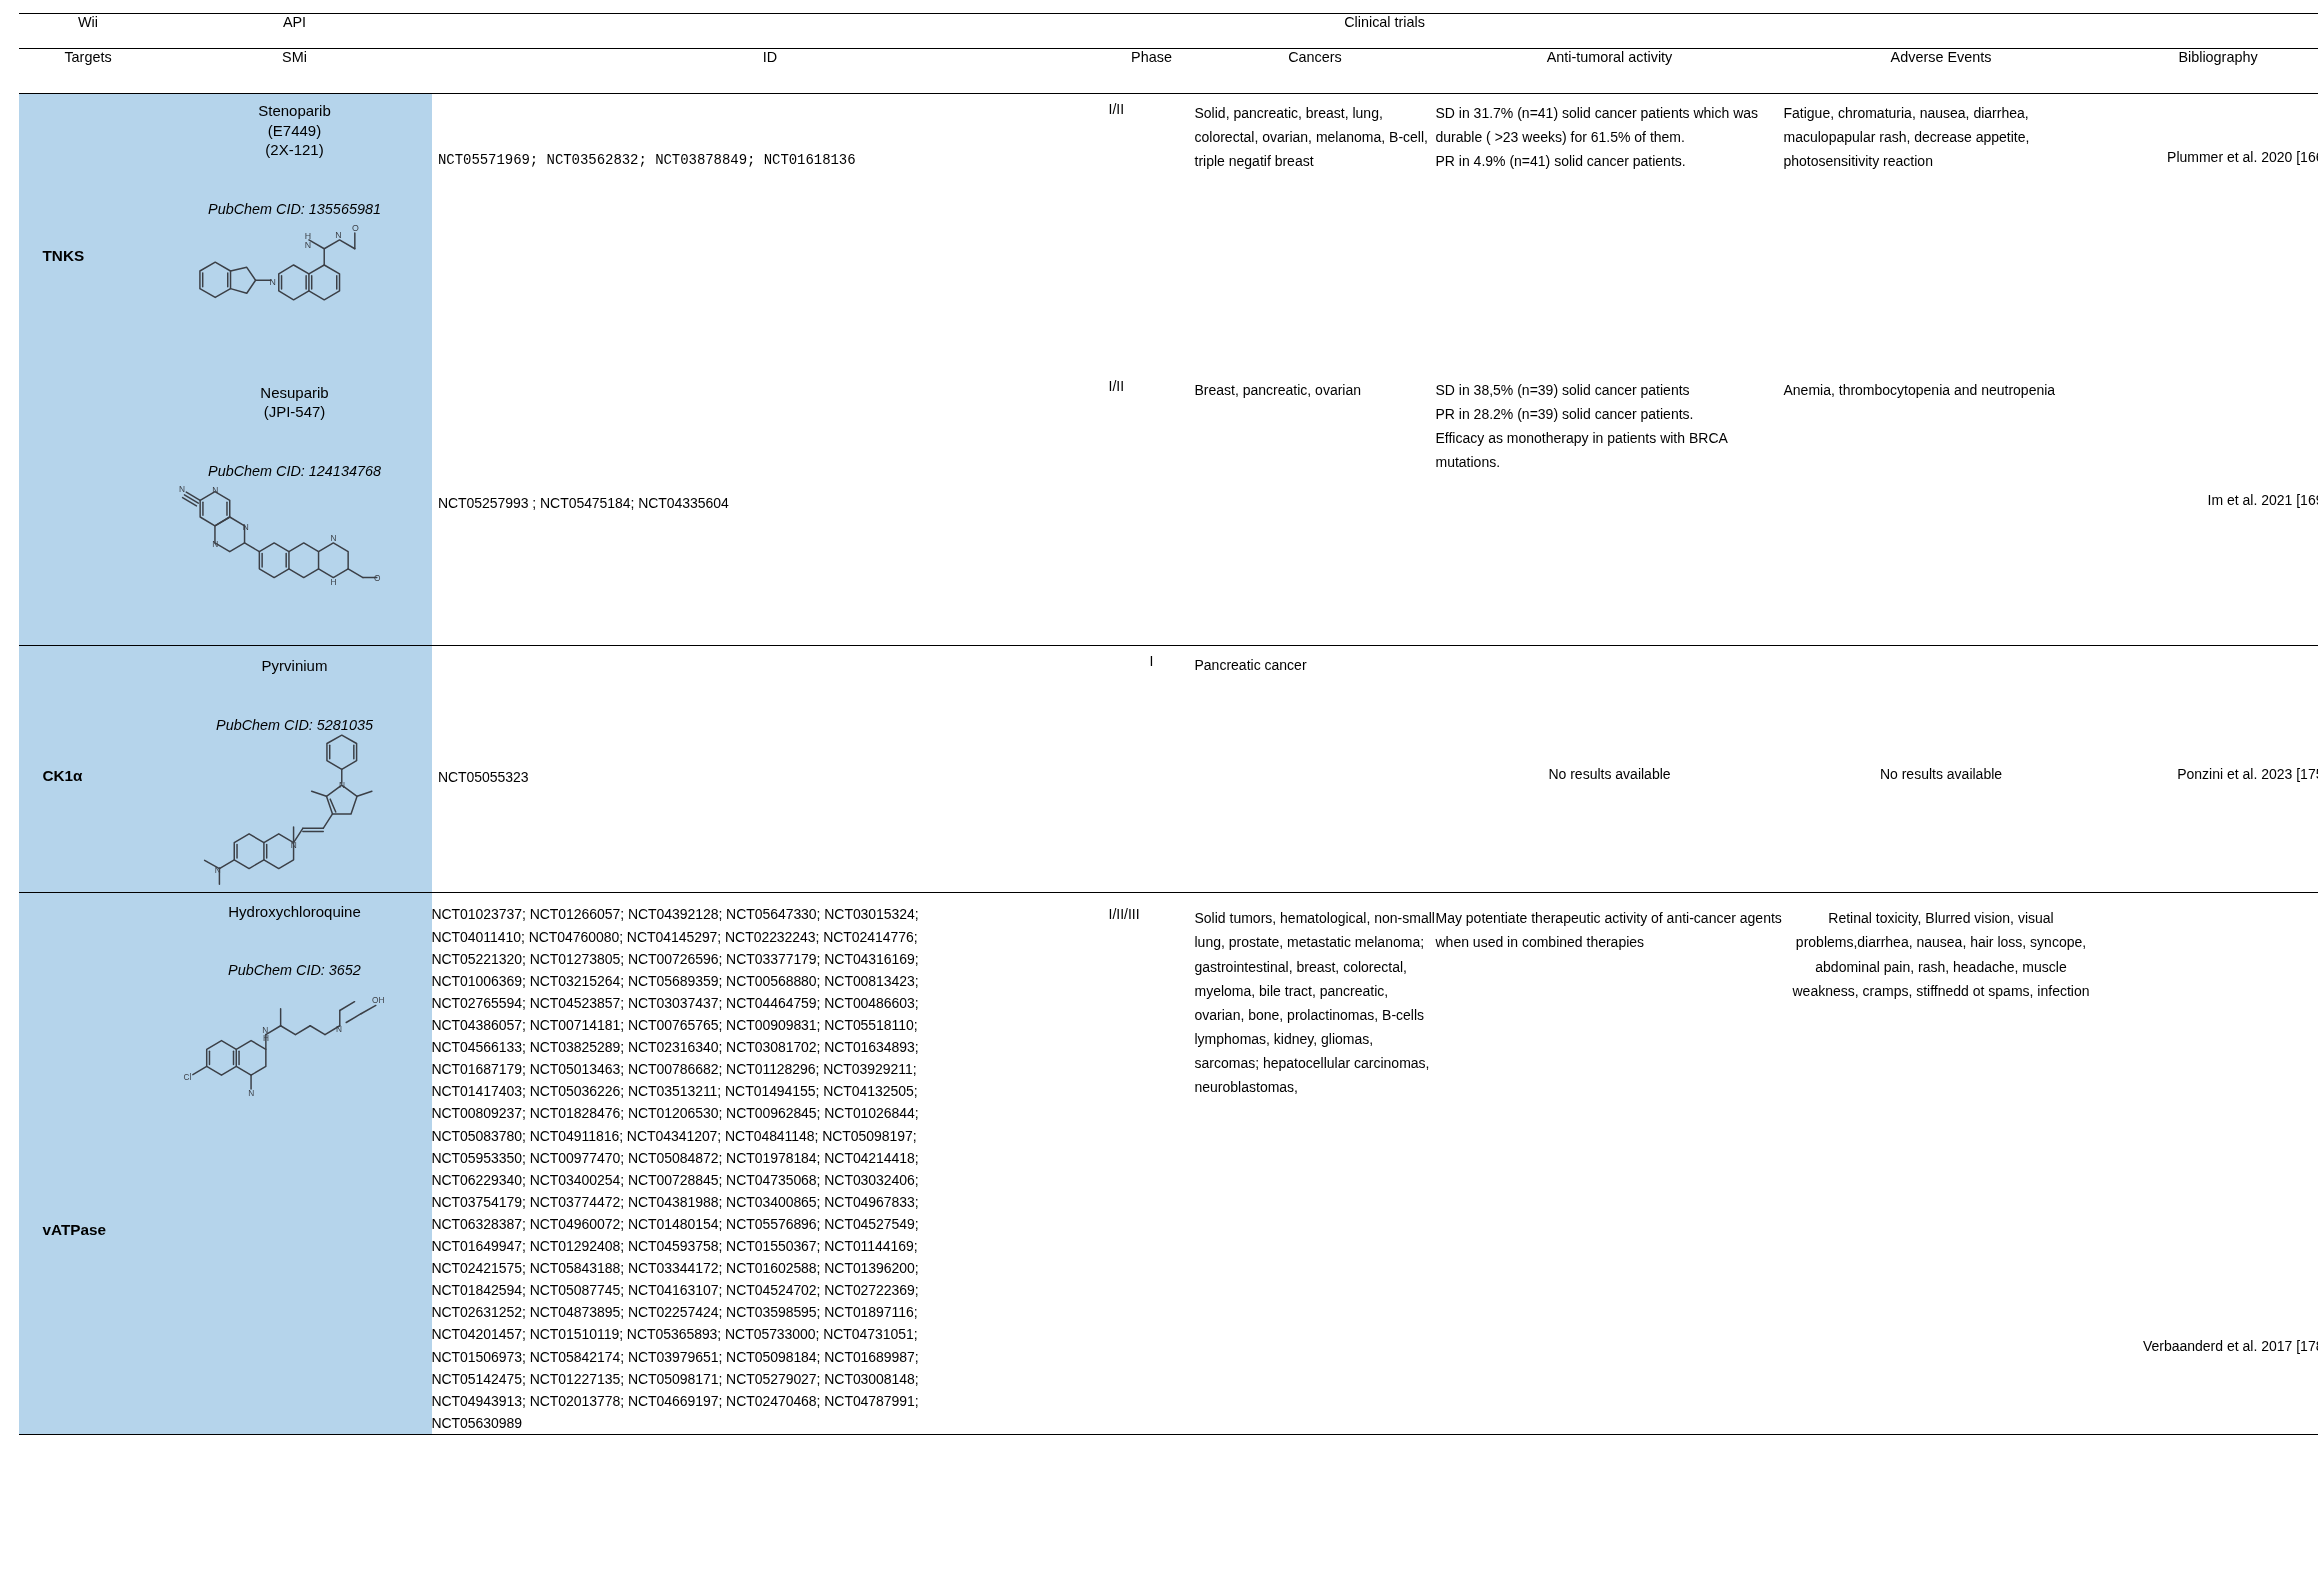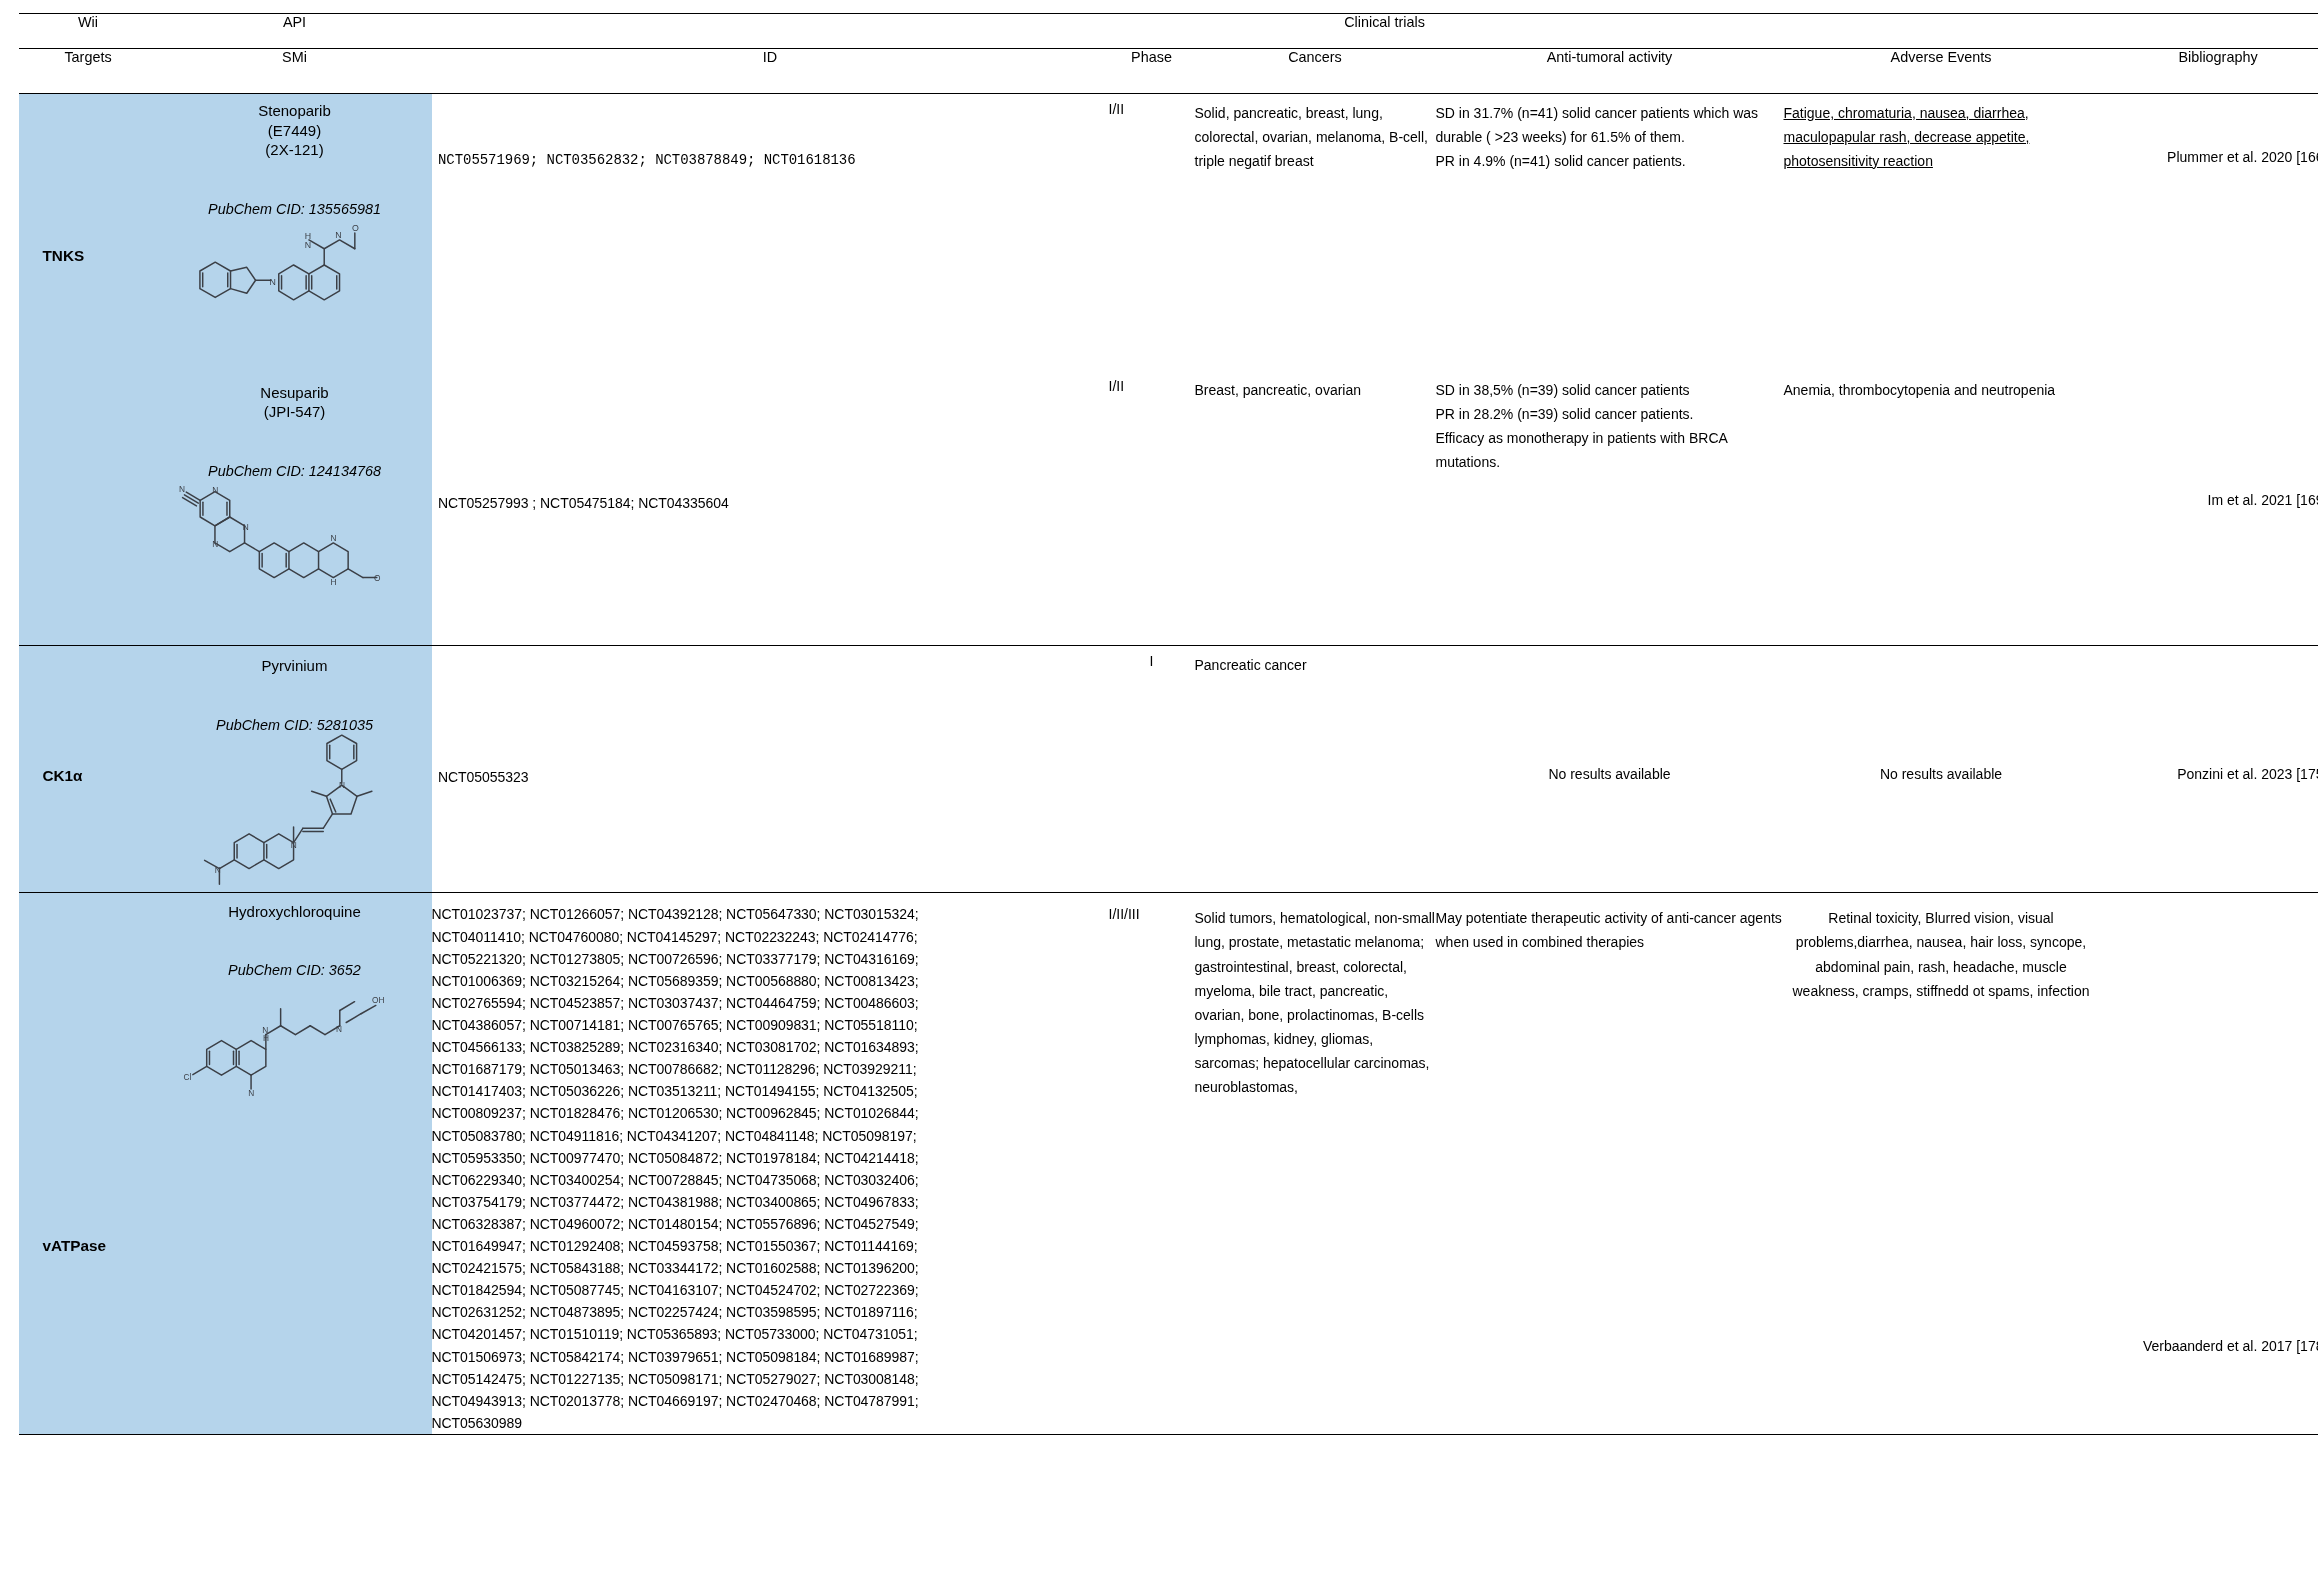--- a/index.html
+++ b/index.html
@@ -158,21 +158,21 @@
       <div style="position:absolute;top:55px;left:6.5px;font-family:Liberation Mono, monospace;">NCT05571969; NCT03562832; NCT03878849; NCT01618136</div>
     </td>
 
     <td class="phase-cell" style="border-top:1.9px solid #000;padding-top:6.5px;">I/II</td>
 
     <td class="txt cancer-cell" style="border-top:1.9px solid #000;padding-top:6.5px;">Solid,  pancreatic, breast, lung, colorectal, ovarian, melanoma, B-cell, triple negatif breast</td>
 
     <td class="txt anti-cell" style="border-top:1.9px solid #000;padding-top:6.5px;white-space:pre-line;">SD in 31.7% (n=41) solid cancer patients which was durable ( &gt;23 weeks) for 61.5% of them.
 PR  in 4.9% (n=41) solid cancer patients.</td>
 
-    <td class="txt adv-cell adv-left" style="border-top:1.9px solid #000;padding-top:6.5px;text-decoration:underline;">Fatigue, chromaturia, nausea, diarrhea, maculopapular rash, decrease appetite, photosensitivity reaction</td>
+    <td class="txt adv-cell adv-left" style="border-top:1.9px solid #000;padding-top:6.5px;">Fatigue, chromaturia, nausea, diarrhea, maculopapular rash, decrease appetite, photosensitivity reaction</td>
 
     <td class="bib-cell" style="border-top:1.9px solid #000;position:relative;">
       <div style="position:absolute;top:55px;right:10.2px;white-space:nowrap;">Plummer et al. 2020 [166]</div>
     </td>
   </tr>
 
   <tr>
     <td class="blue smi-cell" style="height:274px;">
       <div style="height:11px"></div>
       <div class="smi-name">Nesuparib</div>
@@ -299,21 +299,21 @@
       <div class="nores" style="position:absolute;top:120px;left:0;right:0;">No results available</div>
     </td>
 
     <td class="bib-cell" style="position:relative;">
       <div style="position:absolute;top:120px;right:10.2px;white-space:nowrap;">Ponzini et al. 2023 [175]</div>
     </td>
   </tr>
 
   <tr class="rowsep bottomline">
     <td class="blue" style="position:relative;">
-      <div style="position:absolute;left:24px;top:344px;" class="target-label">vATPase</div>
+      <div style="position:absolute;left:24px;top:328px;" class="target-label">vATPase</div>
     </td>
 
     <td class="blue smi-cell">
       <div style="height:8.3px"></div>
       <div class="smi-name">Hydroxychloroquine</div>
       <div class="smi-cid">PubChem CID: 3652</div>
 
       <svg class="struct" width="241" height="134" viewBox="0 0 520 290" style="font-size:30px">
         <g fill="none" stroke="#3b3f46" stroke-width="3.2" stroke-linecap="round" stroke-linejoin="round">
 

